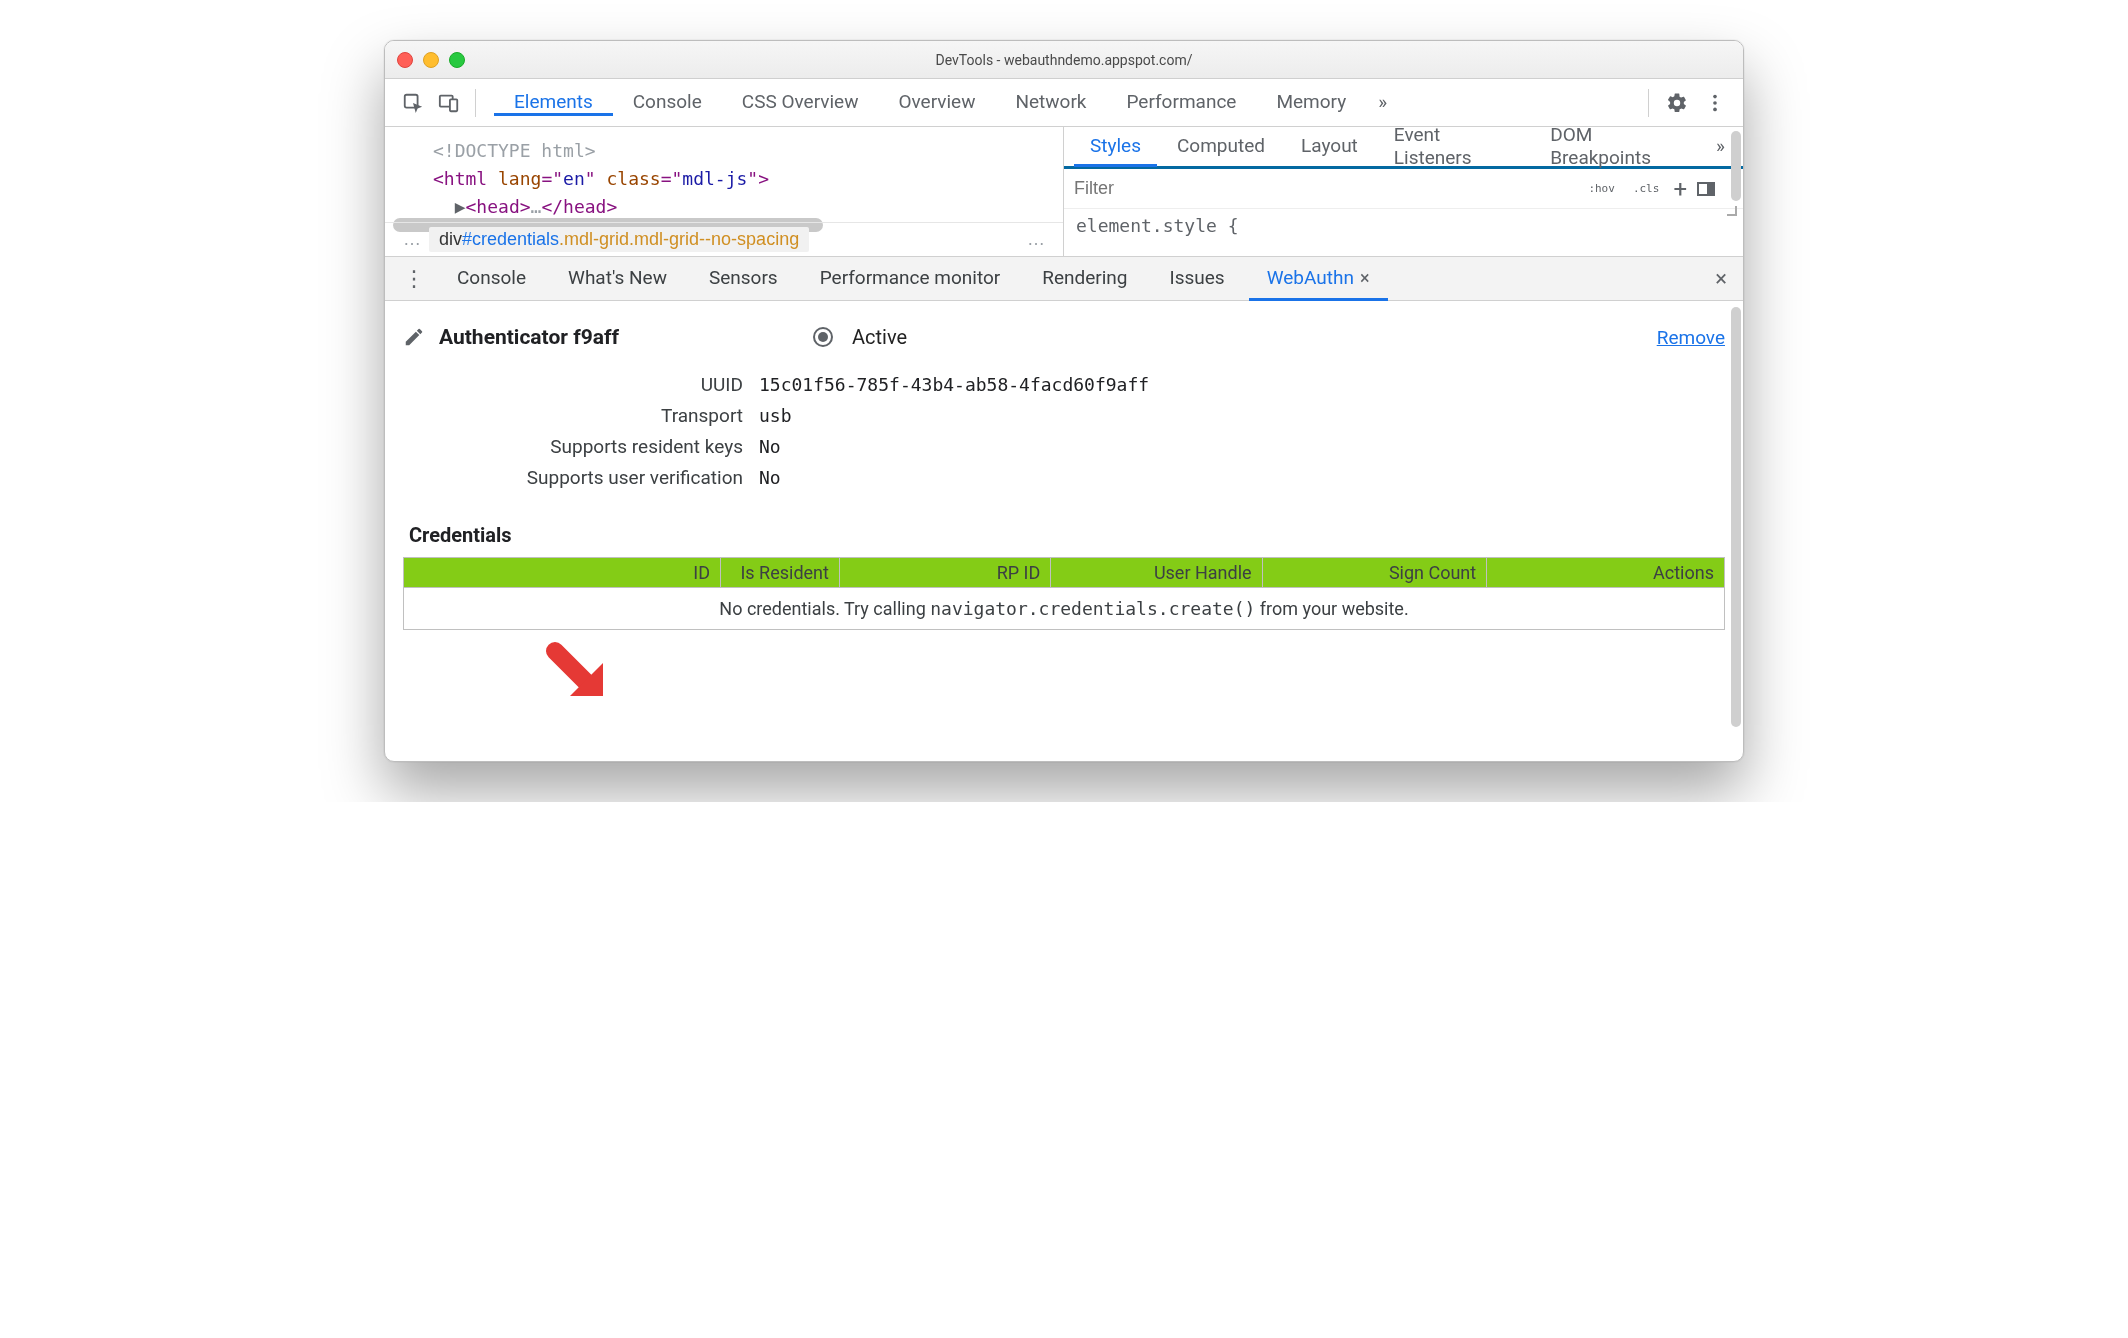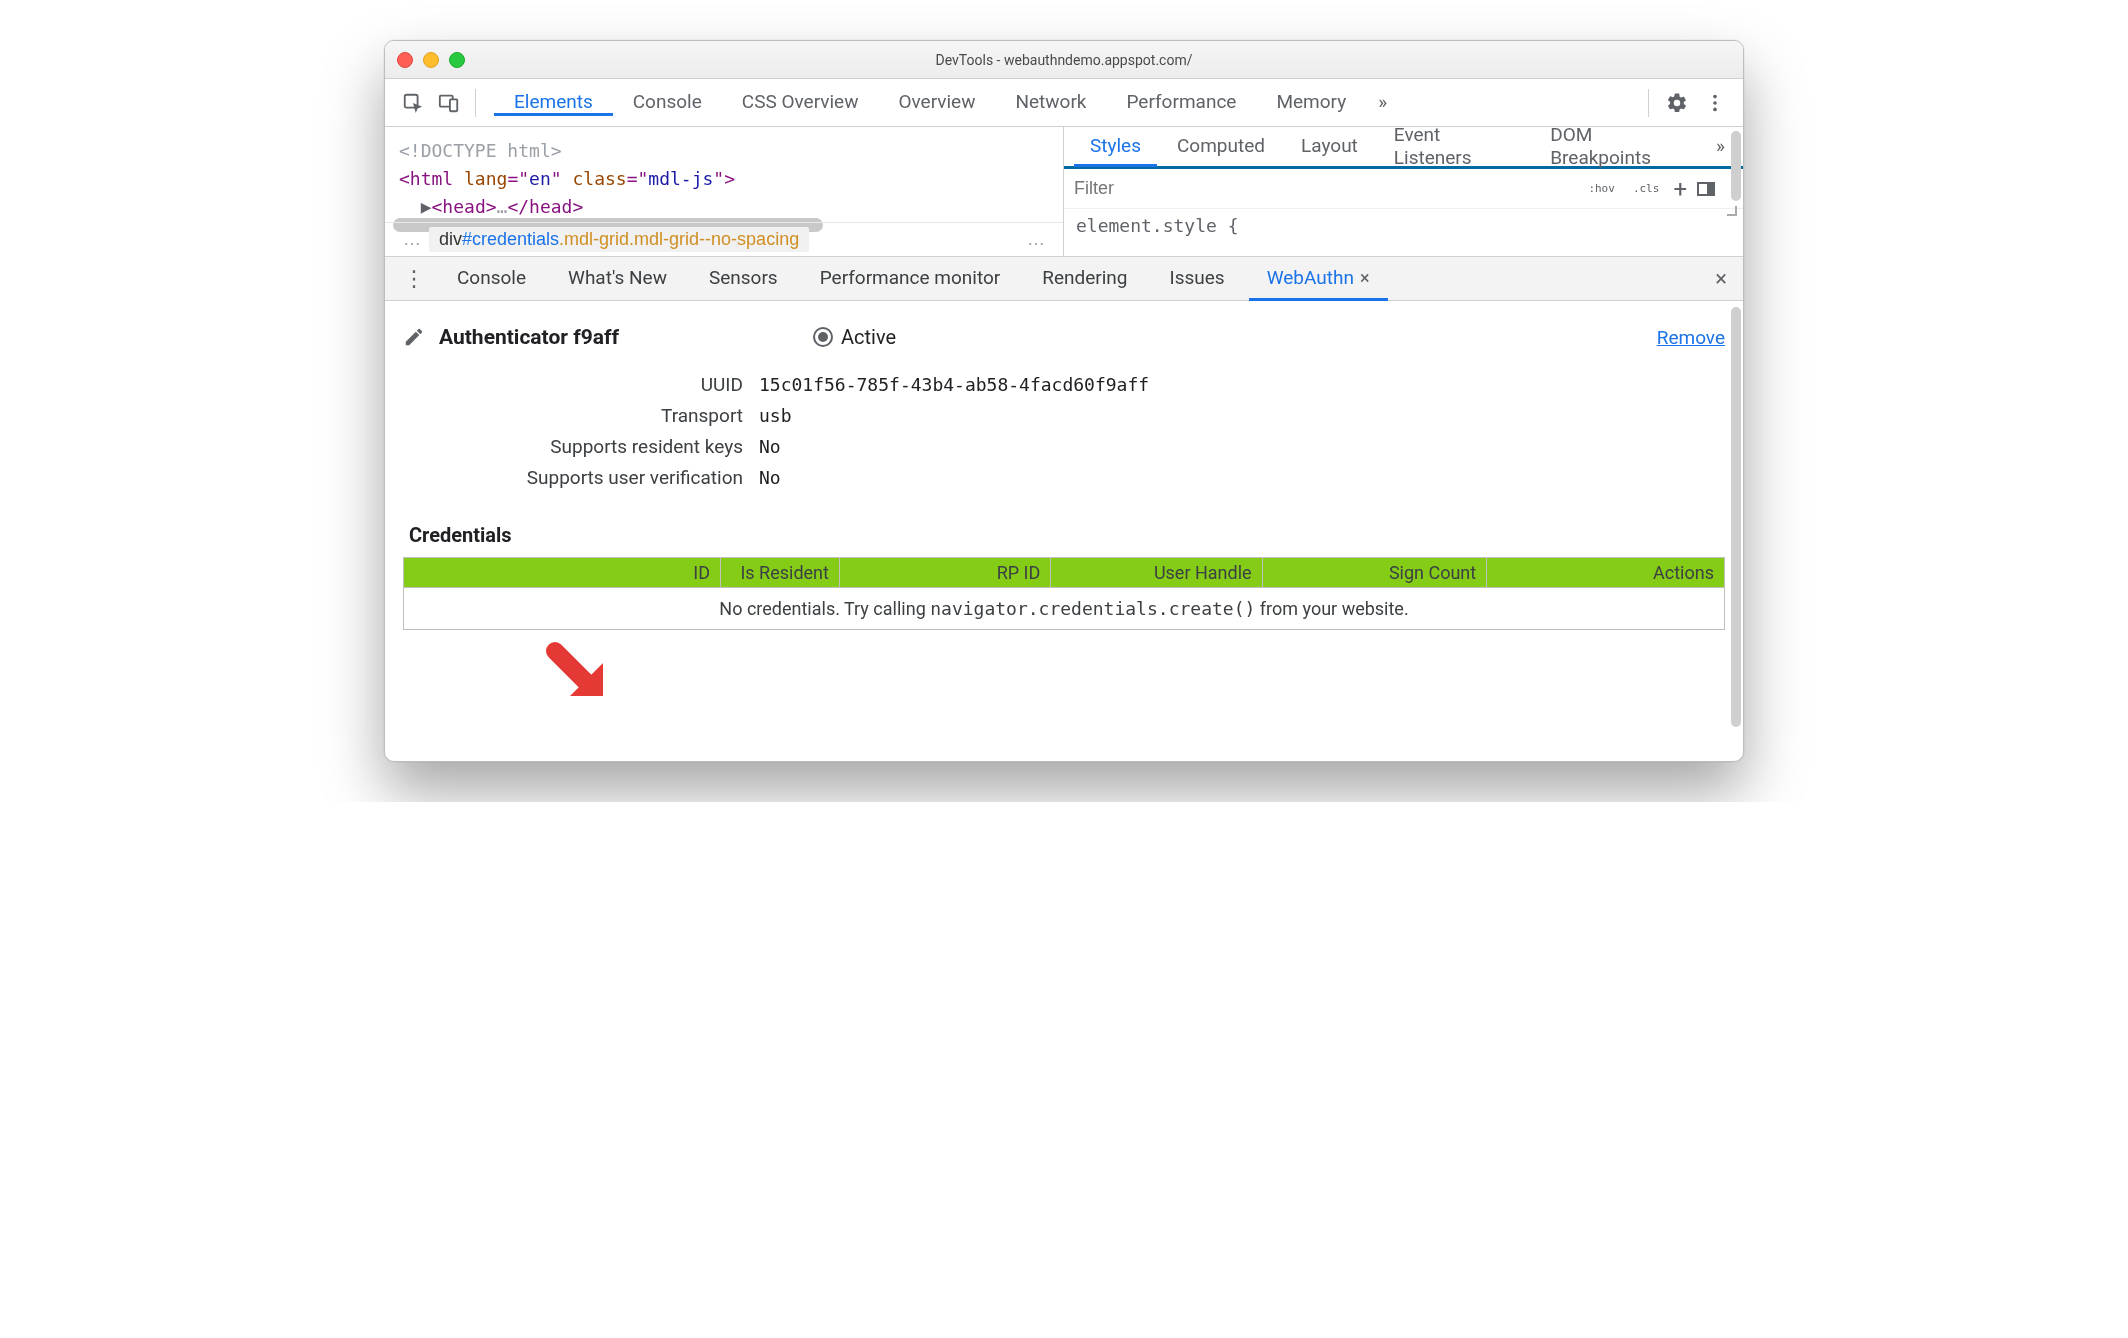--- a/index.html
+++ b/index.html
@@ -76,21 +76,21 @@
   
   .dom-tree {
     padding: 10px 14px 0 14px;
     font-family: Menlo, Consolas, monospace;
     font-size: 18px;
     color: #5f6368;
     position: relative;
     border-right: 1px solid #d0d0d0;
     overflow: hidden;
   }
-  .dom-tree .line { white-space: pre; line-height: 1.55; }
+  .dom-tree .line { white-space: pre; line-height: 1.55; margin-left: 34px; }
   .c-gray { color:#9aa0a6; }
   .c-tag  { color:#881280; }
   .c-attr { color:#994500; }
   .c-str  { color:#1a1aa6; }
   .c-punc { color:#881280; }
   .expand-arrow { color:#5f6368; }
   .dom-scroll-thumb {
     position: absolute; left: 8px; bottom: 24px; width: 430px; height: 14px;
     background:#c9c9c9; border-radius: 7px;
   }
@@ -172,21 +172,21 @@
   .drawer-tabs .close-drawer { color:#5f6368; font-size:22px; padding: 0 6px; }
 
   
   .drawer-body { padding: 24px 18px 40px 18px; position:relative; }
   .auth-header {
     display:flex; align-items:center; gap: 14px;
     margin-bottom: 24px;
   }
   .edit-pencil { color:#5f6368; }
   .auth-name { font-weight:700; font-size:21px; color:#202124; }
-  .radio { display:inline-flex; align-items:center; gap:8px; margin-left: 180px; }
+  .radio { display:inline-flex; align-items:center; gap:19px; margin-left: 180px; }
   .radio .dot { width:20px; height:20px; border-radius:50%; border:2px solid #5f6368; display:inline-flex; align-items:center; justify-content:center; }
   .radio .dot::after { content:''; width:10px; height:10px; border-radius:50%; background:#5f6368; }
   .remove { margin-left:auto; color:#1a73e8; text-decoration:underline; cursor:pointer; font-size:19px; }
 
   .props { margin-left: 40px; }
   .props .row { display:flex; align-items:baseline; gap: 16px; margin: 8px 0; }
   .props .label { width: 300px; text-align:right; color:#3c4043; font-size:19px; }
   .props .val { font-family: Menlo, monospace; font-size:18px; color:#202124; }
 
   .cred-title { font-weight:700; margin: 34px 0 10px 6px; font-size:20px; color:#202124; }

